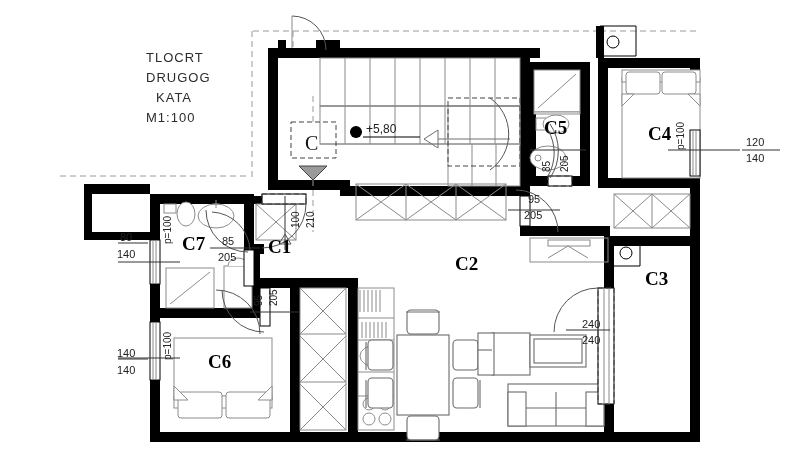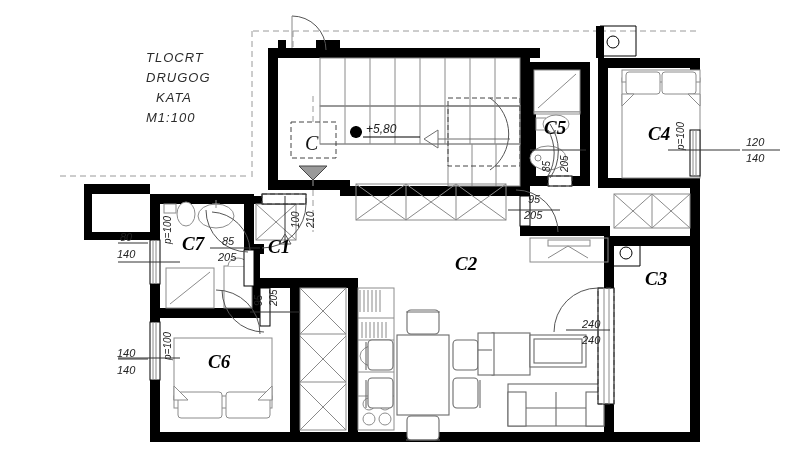--- a/index.html
+++ b/index.html
@@ -1,17 +1,17 @@
 <!DOCTYPE html>
 <html><head>
 <meta charset="utf-8">
 <style>
   html,body{margin:0;padding:0;background:#ffffff;}
   body{width:799px;height:467px;overflow:hidden;font-family:"Liberation Sans",sans-serif;}
-  #plan{position:relative;width:799px;height:467px;background:#ffffff;font-style:italic;}
+  #plan{position:relative;width:799px;height:467px;background:#ffffff;}
   svg#dwg{position:absolute;left:0;top:0;width:799px;height:467px;}
 
   .ttl{font-family:"Liberation Sans",sans-serif;font-size:13px;fill:#2b2b2b;letter-spacing:1px;}
   .rm{font-family:"Liberation Serif",serif;font-size:19px;font-weight:bold;fill:#000;}
   .dim{font-family:"Liberation Sans",sans-serif;font-size:11px;fill:#222;}
   .dimv{font-family:"Liberation Sans",sans-serif;font-size:10px;fill:#222;}
   .elev{font-family:"Liberation Sans",sans-serif;font-size:12px;fill:#222;}
   .ctag{font-family:"Liberation Serif",serif;font-size:20px;fill:#111;}
 
   .wall{fill:#000;}

